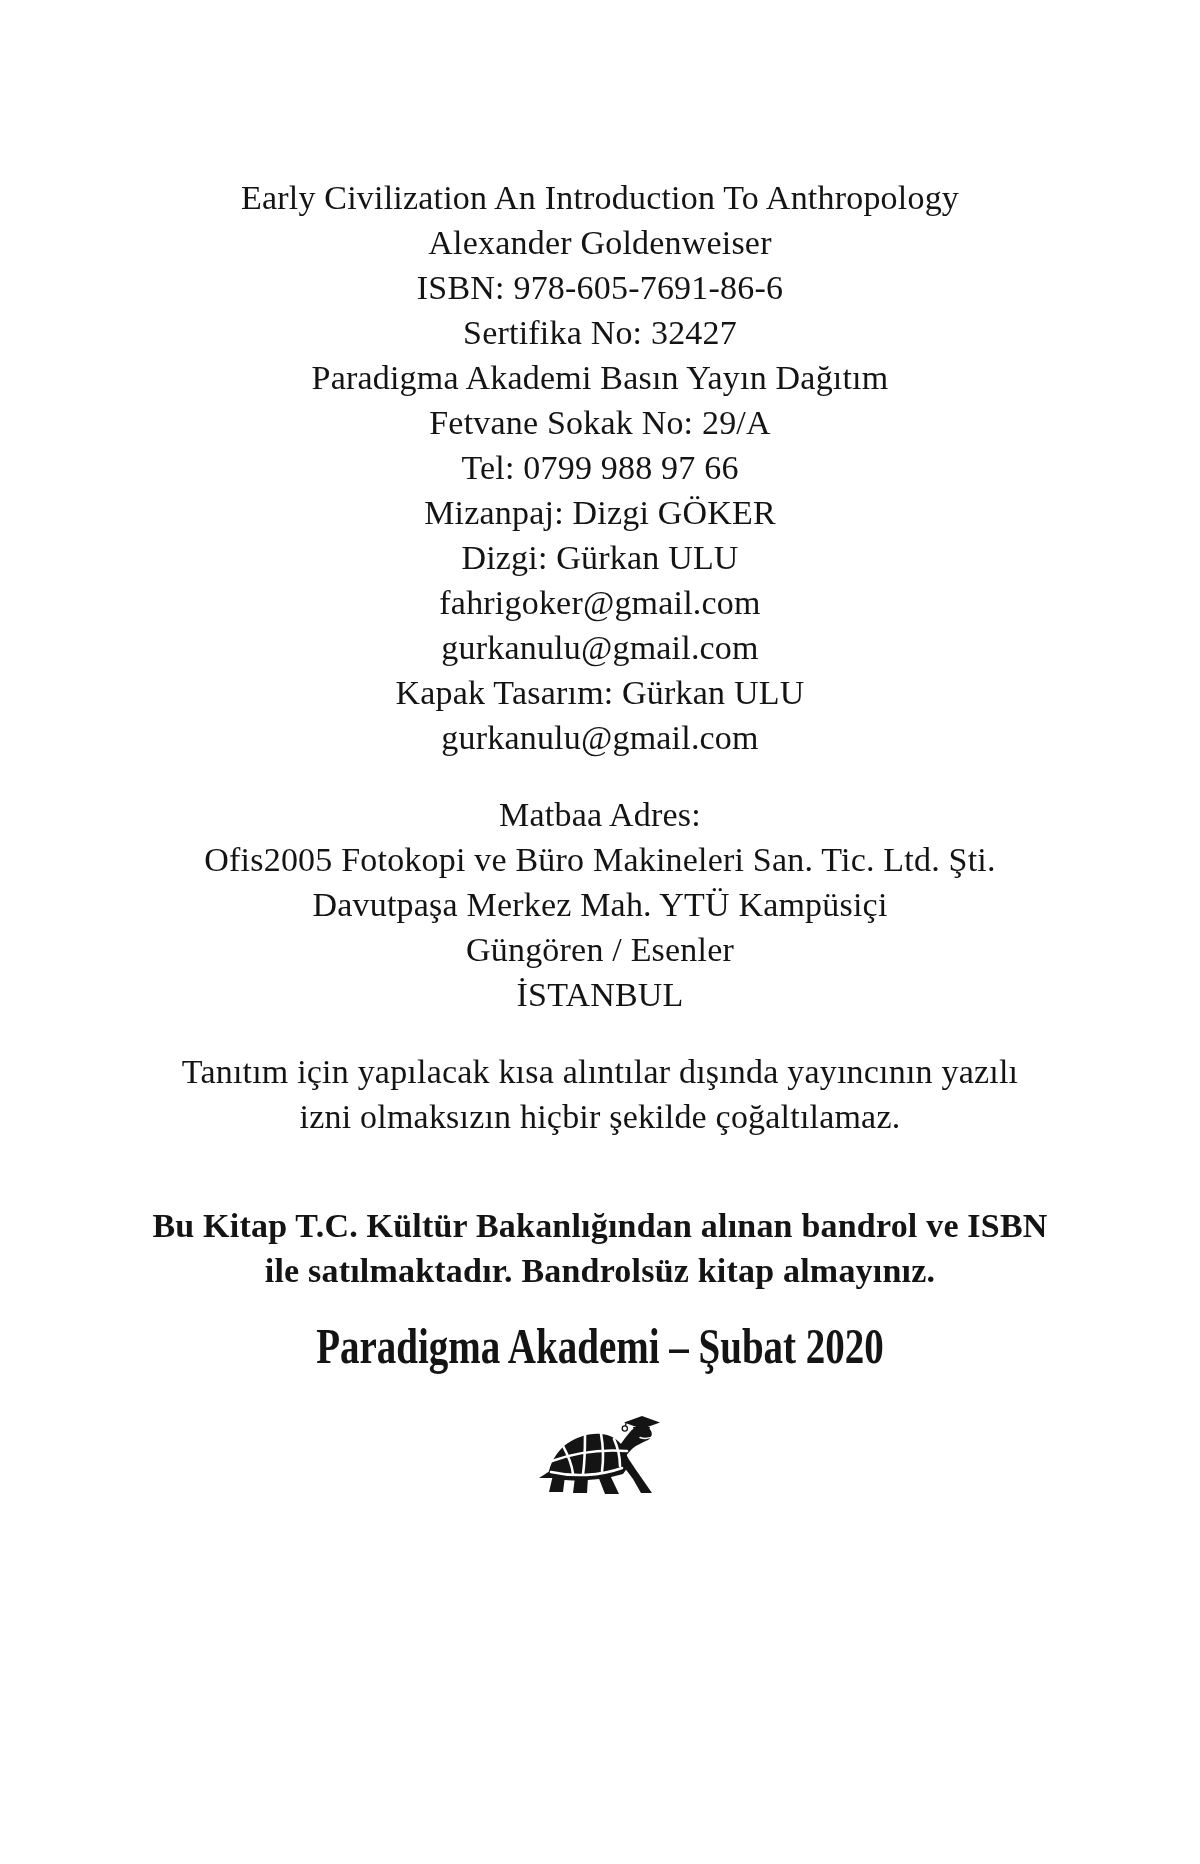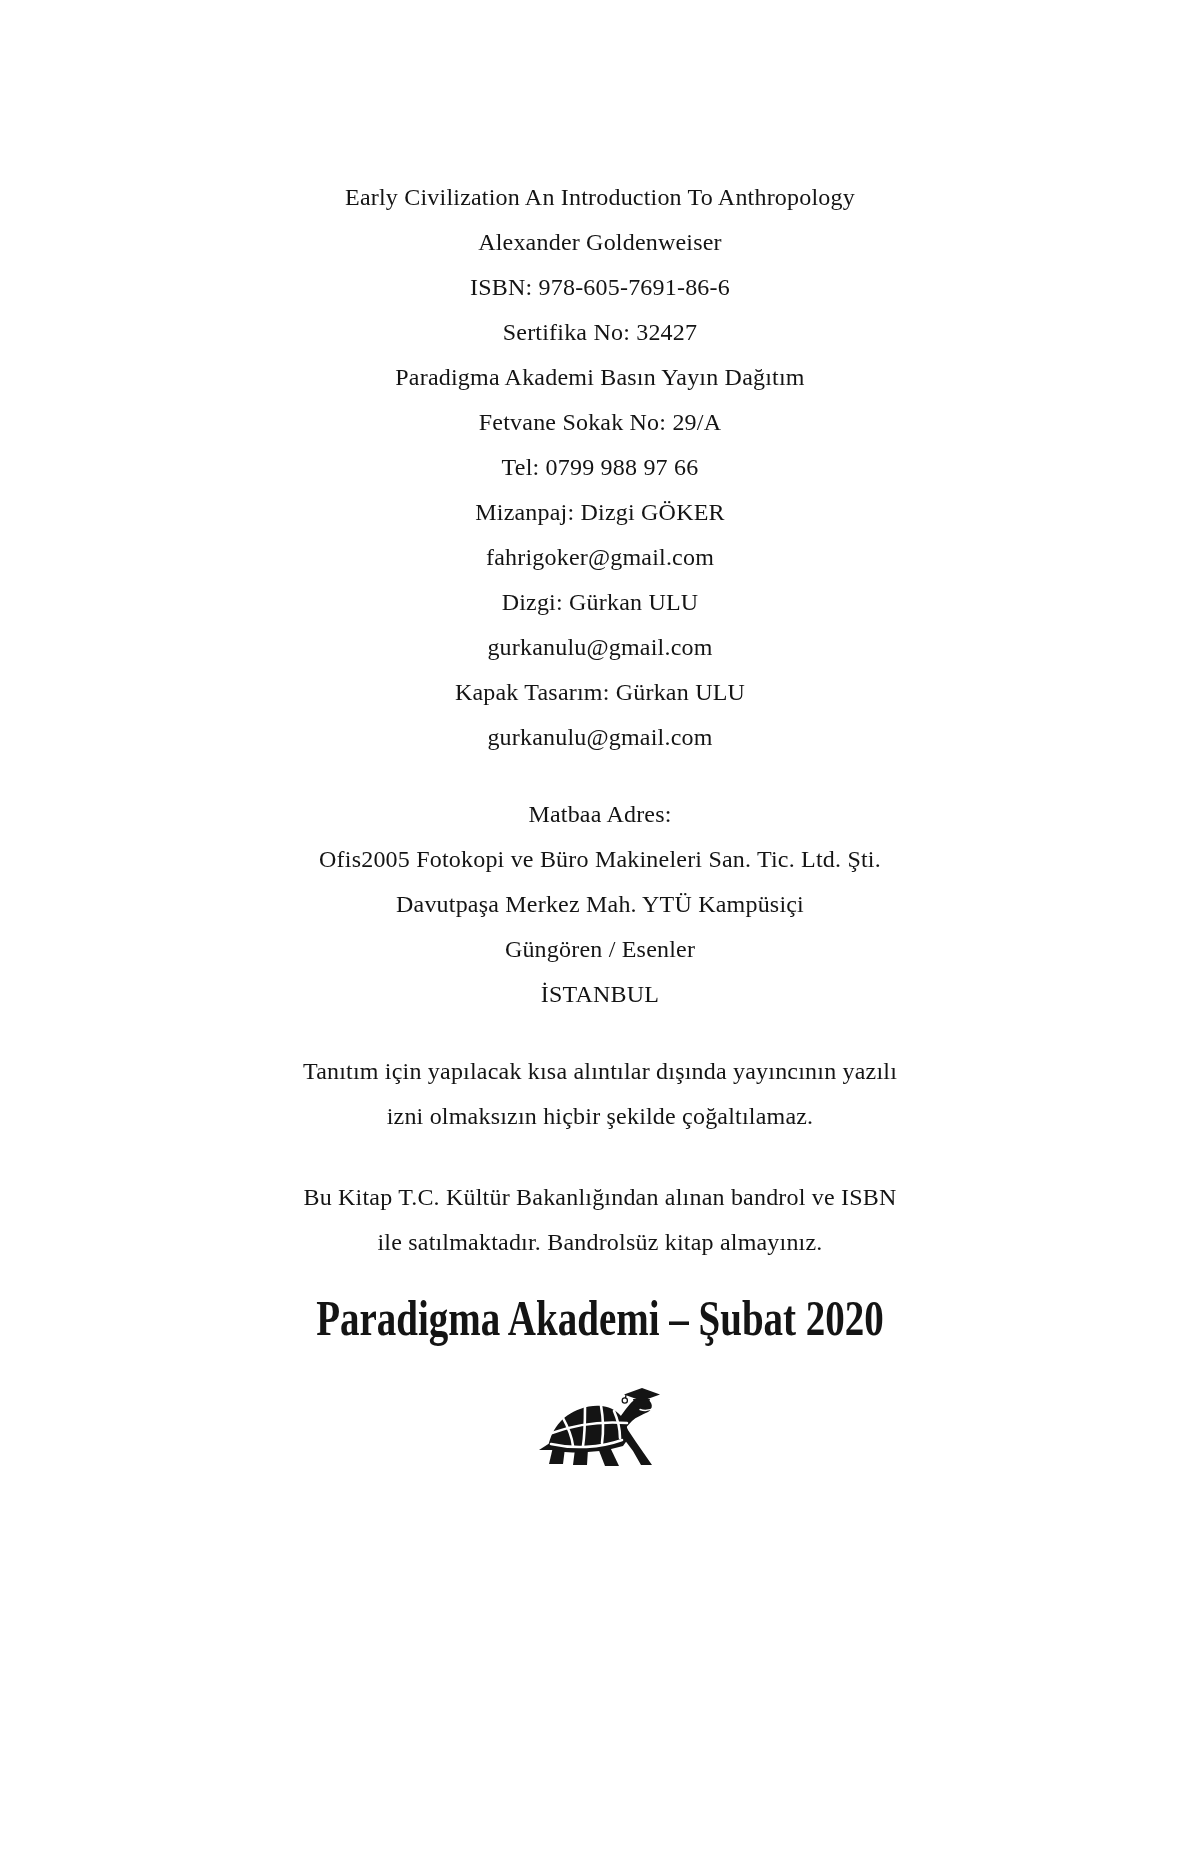--- a/index.html
+++ b/index.html
@@ -13,23 +13,23 @@
     height: 1864px;
     background: #ffffff;
     font-family: "Liberation Serif", "DejaVu Serif", serif;
     color: #141414;
     text-align: center;
     overflow: hidden;
   }
   .block { margin: 0; padding: 0; }
   .block-publisher { padding-top: 175px; }
   .gap-one-line  { margin-top: 32px; }
-  .gap-two-lines { margin-top: 36px; }
+  .gap-two-lines { margin-top: 64px; font-weight: bold; }
   .line {
-    font-size: 24px;
+    font-size: 34px;
     line-height: 45px;
     white-space: nowrap;
     letter-spacing: 0.2px;
   }
   .edition-line {
     margin-top: 23px;
     font-size: 50px;
     line-height: 60px;
     font-weight: bold;
     white-space: nowrap;
@@ -49,22 +49,22 @@
 
   <div class="block block-publisher">
     <div class="line">Early Civilization An Introduction To Anthropology</div>
     <div class="line">Alexander Goldenweiser</div>
     <div class="line">ISBN: 978-605-7691-86-6</div>
     <div class="line">Sertifika No: 32427</div>
     <div class="line">Paradigma Akademi Basın Yayın Dağıtım</div>
     <div class="line">Fetvane Sokak No: 29/A</div>
     <div class="line">Tel: 0799 988 97 66</div>
     <div class="line">Mizanpaj: Dizgi GÖKER</div>
+    <div class="line">Dizgi: Gürkan ULU</div>
     <div class="line">fahrigoker@gmail.com</div>
-    <div class="line">Dizgi: Gürkan ULU</div>
     <div class="line">gurkanulu@gmail.com</div>
     <div class="line">Kapak Tasarım: Gürkan ULU</div>
     <div class="line">gurkanulu@gmail.com</div>
   </div>
 
   <div class="block gap-one-line">
     <div class="line">Matbaa Adres:</div>
     <div class="line">Ofis2005 Fotokopi ve Büro Makineleri San. Tic. Ltd. Şti.</div>
     <div class="line">Davutpaşa Merkez Mah. YTÜ Kampüsiçi</div>
     <div class="line">Güngören / Esenler</div>

